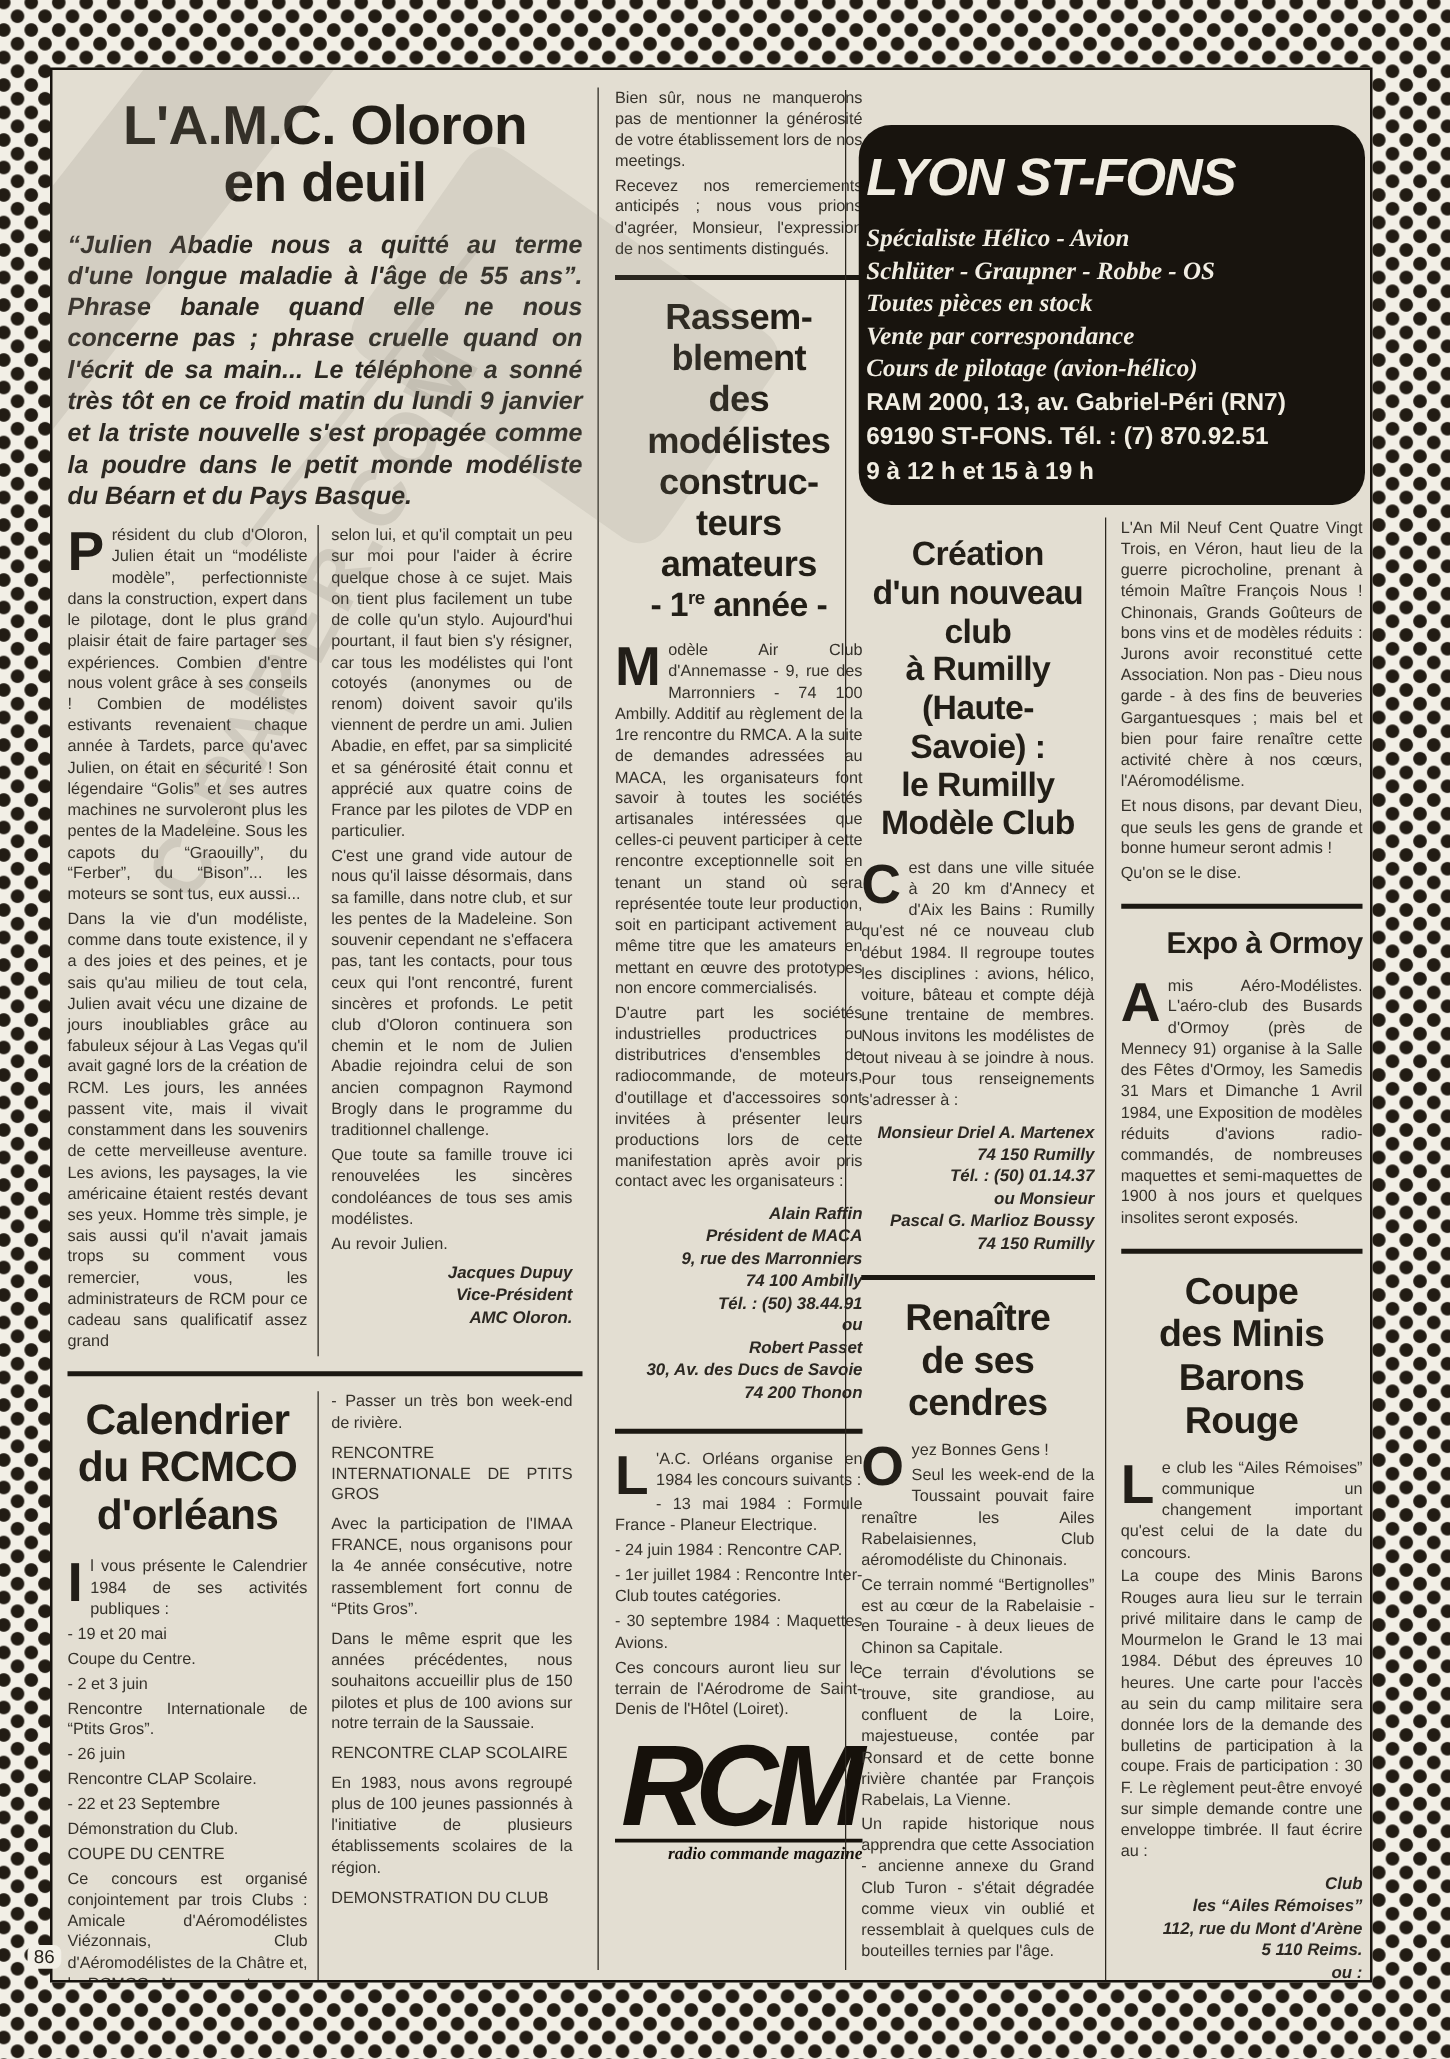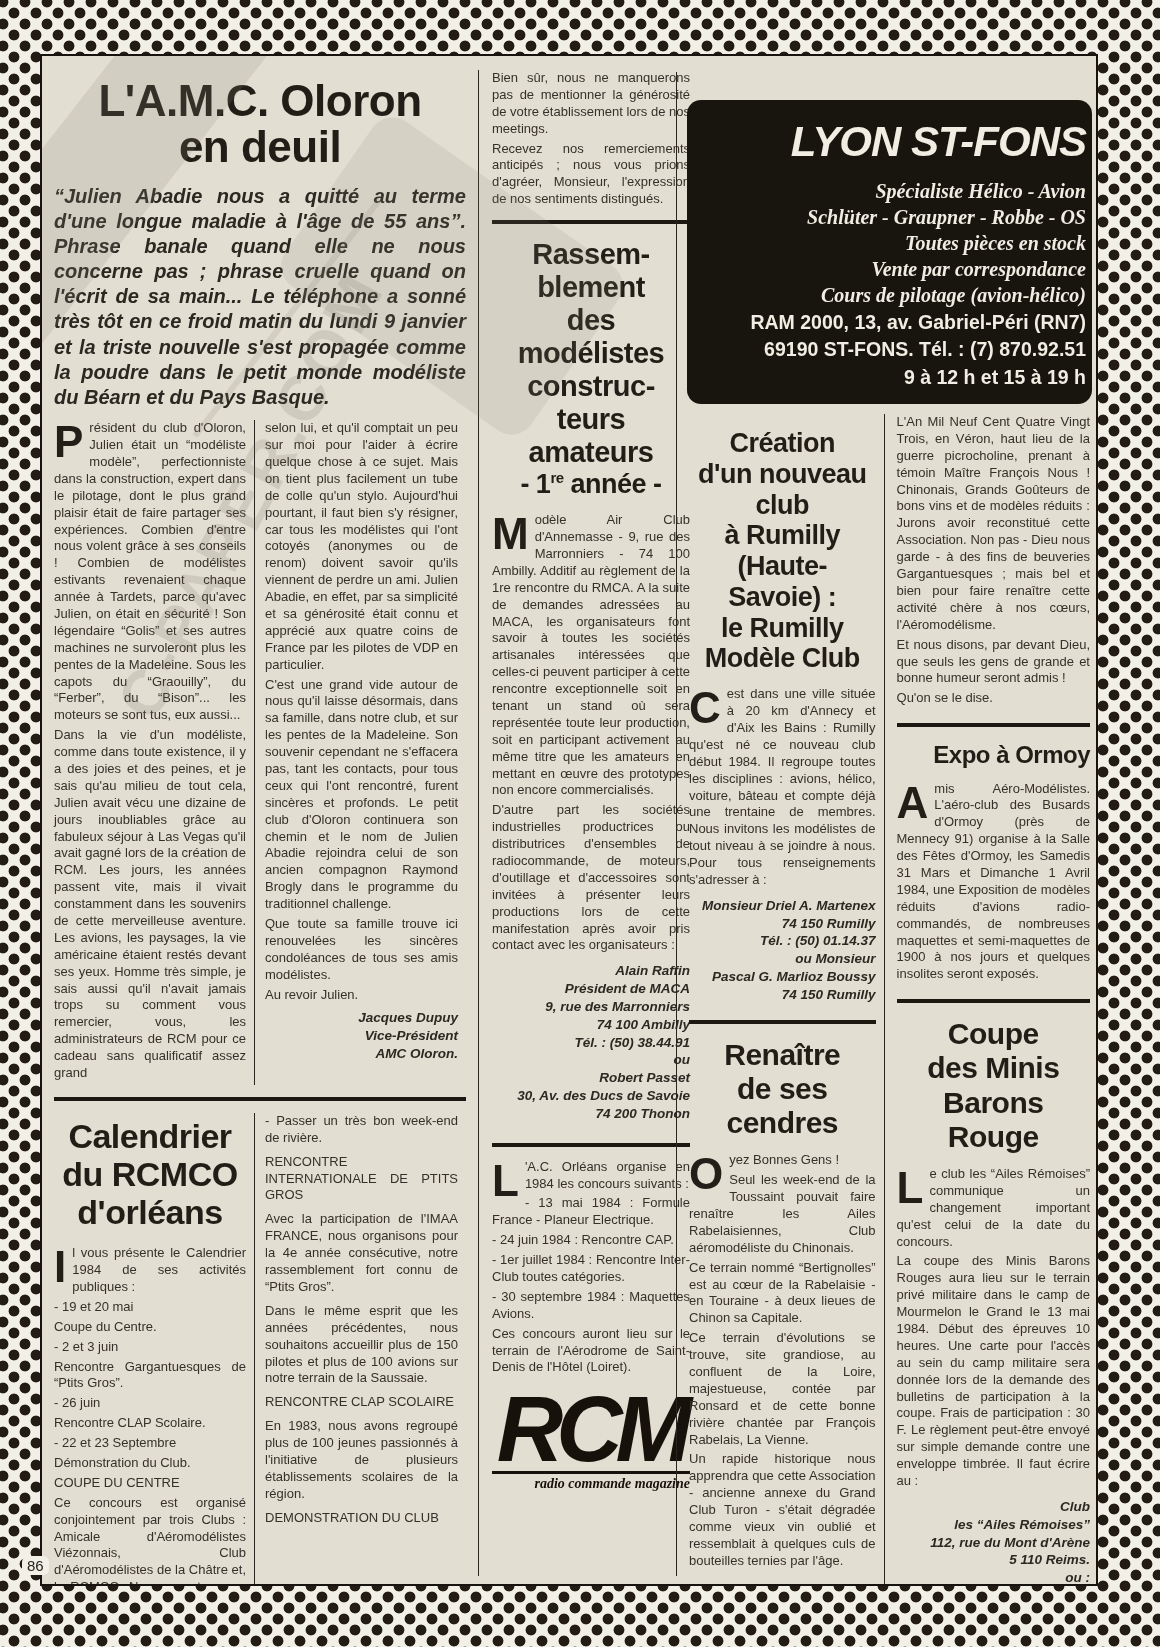--- a/index.html
+++ b/index.html
@@ -40,22 +40,22 @@
   .sec-title .h-line{font-size:29px;line-height:1.14;}
   .sec-title sup{font-size:15px;}
   .rcm-logo{margin-top:14px;text-align:center;}
   .rcm-word{font-size:92px;font-weight:900;font-style:italic;letter-spacing:-7px;line-height:0.85;color:#16110b;}
   .rcm-tagline{border-top:3px solid #16110b;margin-top:2px;padding-top:2px;
     font-style:italic;font-weight:bold;font-size:14px;text-align:right;color:#16110b;
     font-family:"Liberation Serif", serif;}
   
   #region-right{position:absolute;left:634px;top:16px;width:418px;height:1504px;
     border-left:1px solid #2a261f;box-sizing:border-box;}
-  #ad-box{margin:28px 2px 10px 10px;background:#18140e;border-radius:14px;
-    color:#f1ede2;text-align:right;padding:16px 6px 14px 6px;}
+  #ad-box{margin:28px 2px 10px 10px;background:#18140e;border-radius:26px;
+    color:#f1ede2;text-align:left;padding:16px 6px 14px 6px;}
   .ad-title{font-size:42px;font-weight:900;font-style:italic;letter-spacing:-1px;margin:2px 0 12px 0;}
   .ad-serif{font-family:"Liberation Serif", serif;font-style:italic;font-weight:bold;font-size:20px;line-height:1.3;}
   .ad-bold{font-weight:bold;font-size:19.5px;line-height:1.3;margin-top:12px;}
   .cols45{display:flex;align-items:stretch;}
   .col4{width:207px;padding:0 8px 0 12px;box-sizing:border-box;}
   .col5{width:211px;border-left:1px solid #2a261f;padding:0 4px 0 12px;box-sizing:border-box;}
   .col4 .sec-title .h-line{font-size:27px;}
   .col5 .sec-title .h-line{font-size:27px;}
   
   .wm{position:absolute;pointer-events:none;z-index:6;}
@@ -117,21 +117,21 @@
         <div class="cal-title" style="margin:4px 0 14px 0">
             <div class="h-line">Calendrier</div>
             <div class="h-line">du RCMCO</div>
             <div class="h-line">d'orléans</div>
           </div>
         <p class="body-p"><span class="dropcap">I</span><span>l vous présente le Calendrier 1984 de ses activités publiques :</span></p>
         <div>
             <p class="body-p">- 19 et 20 mai</p>
             <p class="body-p">Coupe du Centre.</p>
             <p class="body-p">- 2 et 3 juin</p>
-            <p class="body-p">Rencontre Gargantuesques de “Ptits Gros”.</p>
+            <p class="body-p">Rencontre Internationale de “Ptits Gros”.</p>
             <p class="body-p">- 26 juin</p>
             <p class="body-p">Rencontre CLAP Scolaire.</p>
             <p class="body-p">- 22 et 23 Septembre</p>
             <p class="body-p">Démonstration du Club.</p>
             <p class="body-p">COUPE DU CENTRE</p>
             <p class="body-p">Ce concours est organisé conjointement par trois Clubs : Amicale d'Aéromodélistes Viézonnais, Club d'Aéromodélistes de la Châtre et, le RCMCO. Nous comptons sur la participation de plus de 50 pilotes. Cette manifestation a pour but de :</p>
           </div>
       </div>
       <div class="c2">
         <div>

